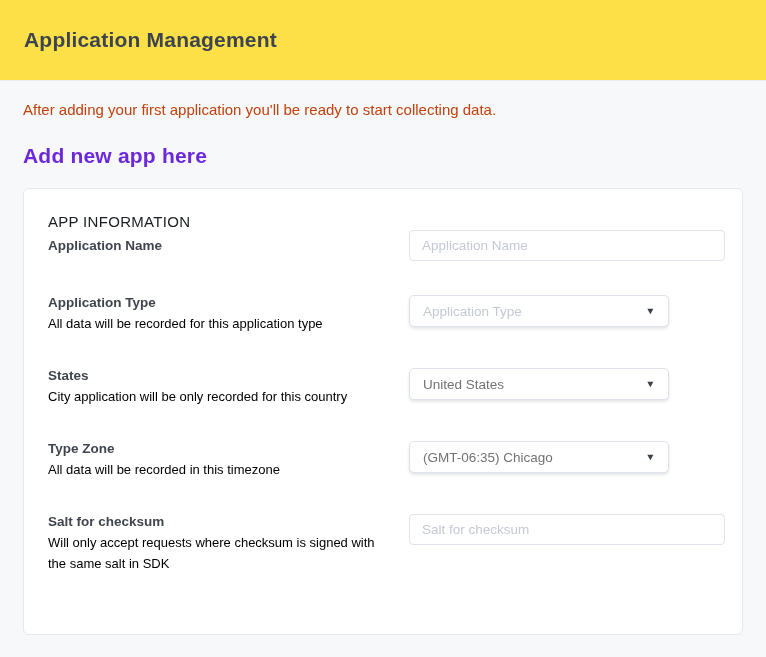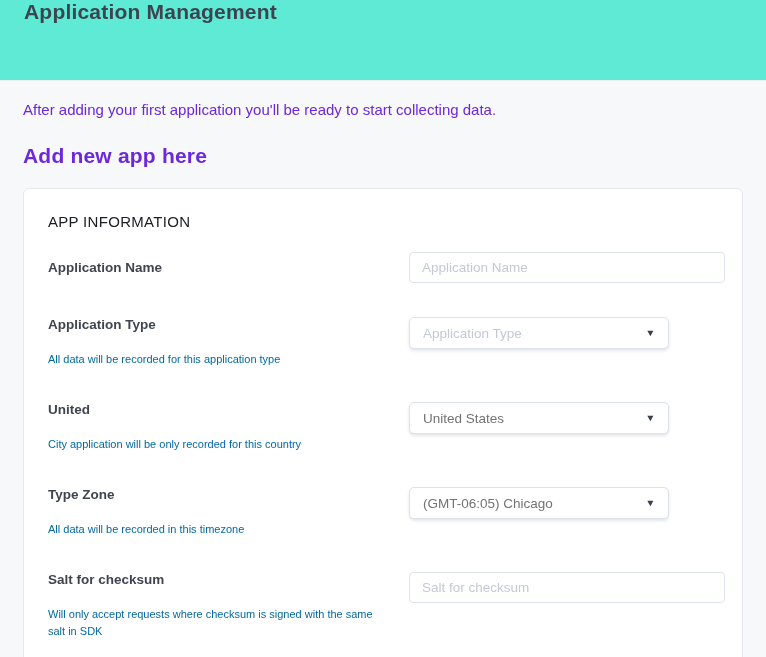--- a/index.html
+++ b/index.html
@@ -5,25 +5,25 @@
   * { margin: 0; padding: 0; box-sizing: border-box; }
   html, body {
     width: 766px; height: 657px;
     overflow: hidden;
     font-family: "Liberation Sans", sans-serif;
     background: #f7f8fa;
   }
   
   .app-header {
     height: 81px;
-    background: #5eead4;
+    background: #fde047;
     border-bottom: 1px solid #ecedf1;
     display: flex;
-    align-items: flex-start;
-    padding: 0 24px;
+    align-items: center;
+    padding: 8px 24px;
   }
   .app-header .title {
     font-size: 21px;
     font-weight: 600;
     color: #3c4450;
     letter-spacing: .2px;
   }
   
   .main {
     padding: 0 23px;
@@ -31,21 +31,21 @@
   .hero-heading {
     padding-top: 40px;
     font-size: 28px;
     font-weight: 600;
     color: #3e4553;
     letter-spacing: .2px;
   }
   .hero-sub {
     margin-top: 20px;
     font-size: 15px;
-    color: #6d28d9;
+    color: #c2410c;
   }
   .section-heading {
     margin-top: 26px;
     font-size: 21px;
     font-weight: 600;
     color: #6d28d9;
     letter-spacing: .2px;
   }
   
   .card {
@@ -53,41 +53,40 @@
     background: #ffffff;
     border: 1px solid #e5e8ee;
     border-radius: 6px;
     padding: 24px 17px 60px 24px;
     min-height: 420px;
   }
   .card-section-title {
     font-size: 15px;
     color: #1a1d21;
     letter-spacing: .3px;
-    margin-bottom: 22px;
   }
   
   .form-row {
     display: flex;
     align-items: flex-start;
     justify-content: flex-start;
     margin-bottom: 34px;
   }
   .form-row.center { align-items: center; }
   .form-row:last-child { margin-bottom: 0; }
   .field-meta { flex: 1; padding-right: 20px; }
   .field-label {
     font-size: 13.5px;
     font-weight: 600;
     color: #3f454f;
   }
   .field-desc {
-    margin-top: 19px;
-    font-size: 11px;
-    color: #0369a1;
+    margin-top: 4px;
+    font-size: 13px;
+    color: #000000;
     line-height: 1.55;
     max-width: 340px;
   }
   .field-control { width: 316px; flex: none; }
   
   .text-input {
     width: 316px;
     height: 31px;
     border: 1px solid #dee3ed;
     border-radius: 4px;
@@ -153,39 +152,39 @@
       <div class="field-control">
         <div class="dropdown">
           <span class="value placeholder">Application Type</span>
           <span class="caret">▼</span>
         </div>
       </div>
     </div>
 
     <div class="form-row">
       <div class="field-meta">
-        <div class="field-label">United</div>
+        <div class="field-label">States</div>
         <div class="field-desc">City application will be only recorded for this country</div>
       </div>
       <div class="field-control">
         <div class="dropdown">
           <span class="value">United States</span>
           <span class="caret">▼</span>
         </div>
       </div>
     </div>
 
     <div class="form-row">
       <div class="field-meta">
         <div class="field-label">Type Zone</div>
         <div class="field-desc">All data will be recorded in this timezone</div>
       </div>
       <div class="field-control">
         <div class="dropdown">
-          <span class="value">(GMT-06:05) Chicago</span>
+          <span class="value">(GMT-06:35) Chicago</span>
           <span class="caret">▼</span>
         </div>
       </div>
     </div>
 
     <div class="form-row">
       <div class="field-meta">
         <div class="field-label">Salt for checksum</div>
         <div class="field-desc">Will only accept requests where checksum is signed with the same salt in SDK</div>
       </div>

